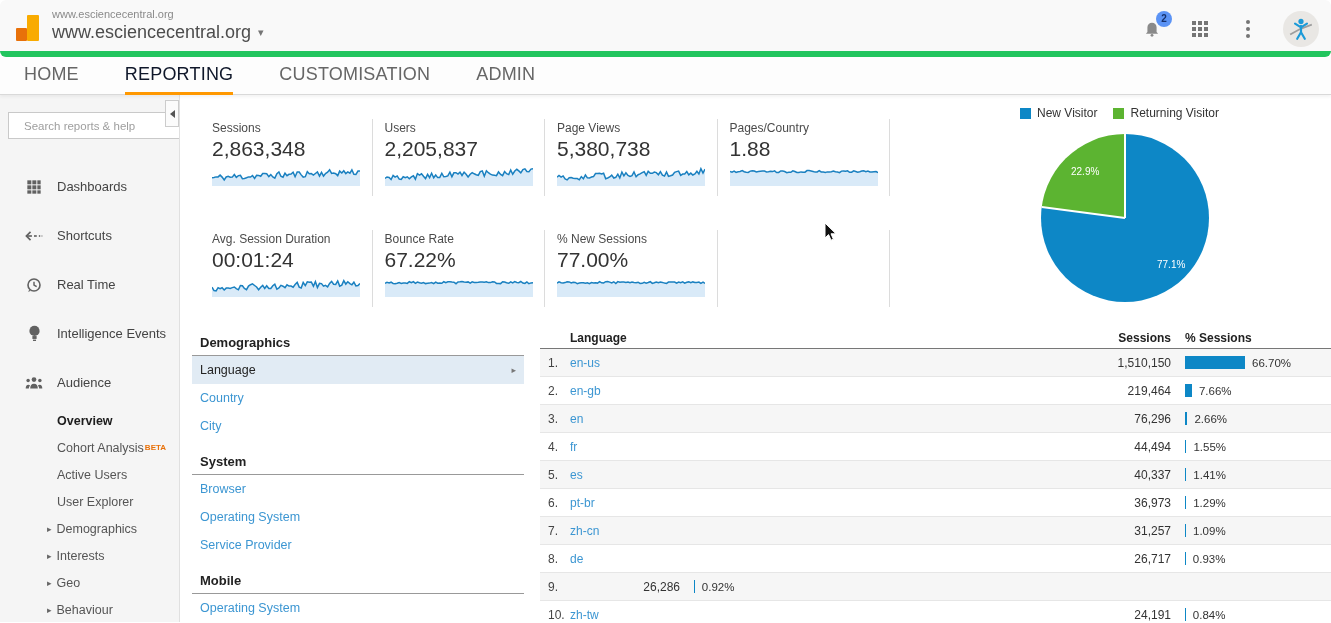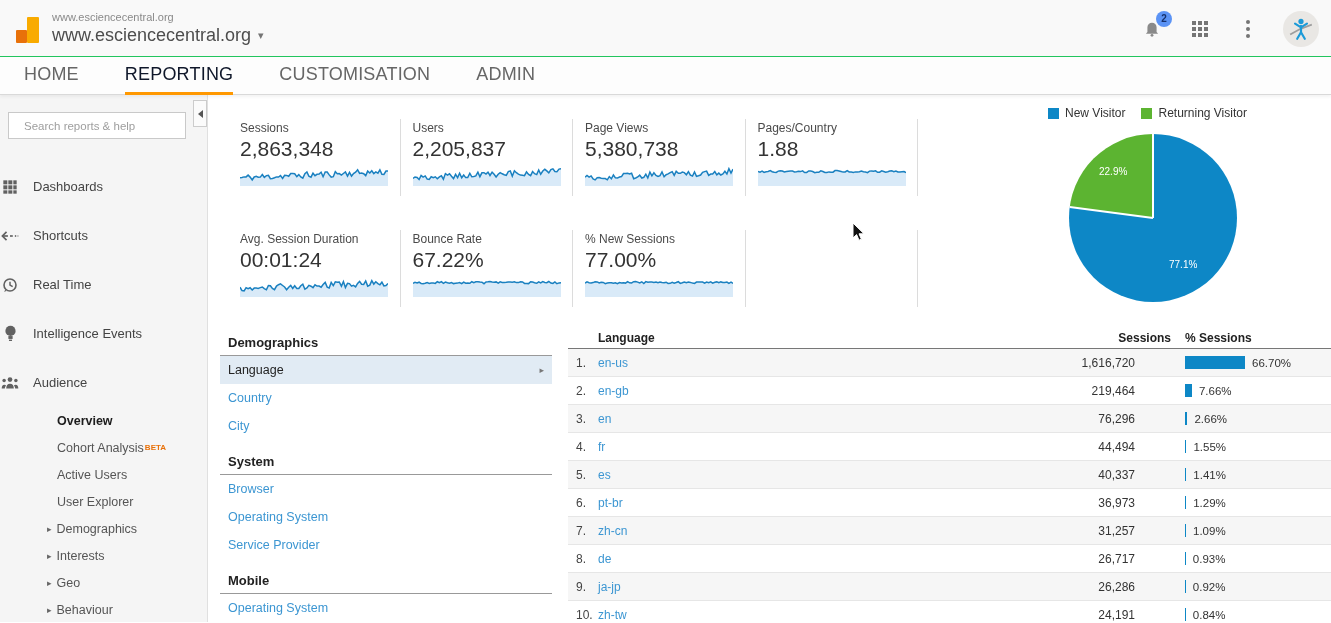--- a/index.html
+++ b/index.html
@@ -1,21 +1,21 @@
 <!DOCTYPE html>
 <html><head>
 <meta charset="utf-8">
 <style>
   * { margin:0; padding:0; box-sizing:border-box; }
   html,body { width:1331px; height:623px; overflow:hidden; background:#fff;
     font-family:"Liberation Sans", sans-serif; -webkit-font-smoothing:antialiased; }
 
   
-  .app-header { height:57px; background:#f9f9f9; border-bottom:1px solid #22c55e;
-    display:flex; align-items:center; position:relative; }
+  .app-header { height:57px; background:#f9f9f9; border-bottom:6px solid #22c55e;
+    display:flex; align-items:center; position:relative;border-radius:6px; }
   .ga-logo { width:30px; height:30px; margin:4px 8px 0 14px; position:relative; }
   .ga-logo .bar-s { position:absolute; left:2px; bottom:2px; width:11px; height:13px; background:#e8710a; border-radius:1px;}
   .ga-logo .bar-t { position:absolute; left:13px; bottom:2px; width:12px; height:26px; background:#f9ab00; border-radius:1px;}
   .prop-block { display:flex; flex-direction:column; }
   .acct-small { font-size:11px; color:#8a8a8a; margin-bottom:2px; }
   .prop-row { display:flex; align-items:center; cursor:pointer; }
   .prop-title { font-size:18px; color:#4d4d4d; }
   .caret { font-size:11px; color:#757575; margin-left:7px; }
   .header-actions { position:absolute; right:12px; top:0; height:57px; display:flex; align-items:center; gap:22px; }
   .icon-btn { position:relative; width:26px; height:26px; display:flex; align-items:center; justify-content:center; cursor:pointer; }
@@ -29,31 +29,31 @@
 
   
   .app-nav { height:38px; background:#fdfdfd; border-bottom:1px solid #d9d9d9; display:flex; padding-left:24px;
     box-shadow:0 2px 3px rgba(0,0,0,0.05); position:relative; z-index:2;}
   .nav-tab { margin-right:46px; font-size:18px; color:#666; line-height:35px; height:38px;
     border-bottom:3px solid transparent; cursor:pointer; letter-spacing:.2px; }
   .nav-tab.active { color:#0f172a; border-bottom-color:#ff9800; }
 
   
   .layout { display:flex; height:527px; }
-  .sidebar { width:208px; background:#f5f5f5; border-right:1px solid #e0e0e0; position:relative; flex:none; overflow:hidden;}
+  .sidebar { width:180px; background:#f5f5f5; border-right:1px solid #e0e0e0; position:relative; flex:none; overflow:hidden;}
   .collapse-tab { position:absolute; right:0px; top:5px; width:14px; height:27px; background:#fbfbfb;
     border:1px solid #ccc; display:flex; align-items:center; justify-content:center; cursor:pointer; }
   .collapse-arrow { width:0; height:0; border-top:4px solid transparent; border-bottom:4px solid transparent; border-right:5px solid #555; }
   .search-box { margin:17px 0 0 8px; width:178px; height:27px; background:#fff; border:1px solid #c9c9c9;
     display:flex; align-items:center; padding:0 8px; }
   .search-box input { border:none; outline:none; flex:1; font-size:11.5px; color:#444; margin-left:7px; background:transparent;
     font-family:"Liberation Sans", sans-serif;}
   .search-box input::placeholder { color:#9e9e9e; }
   .side-list { margin-top:23px; }
-  .side-item { height:49px; display:flex; align-items:center; font-size:13px; color:#444; cursor:pointer; }
+  .side-item { height:49px; display:flex; align-items:center; padding-left:24px; font-size:13px; color:#444; cursor:pointer; }
   .side-item .ic { width:20px; margin-right:13px; display:flex; justify-content:center; }
   .aud-list { }
   .aud-item { height:27px; display:flex; align-items:center; padding-left:57px; font-size:12.5px; color:#555; cursor:pointer; }
   .aud-item.active { font-weight:bold; color:#1d1d1d; }
   .aud-item.expandable { padding-left:47px; }
   .aud-item .tri { color:#666; font-size:9px; margin-right:5px; }
   .beta { color:#e8710a; font-size:8px; font-weight:bold; vertical-align:super; margin-left:1px; }
 
   
   .main { flex:1; background:#fff; position:relative; overflow:hidden; }
@@ -67,21 +67,21 @@
   .spark { display:block; }
 
   
   .legend { position:absolute; left:840px; top:11px; display:flex; gap:16px; }
   .legend-item { display:flex; align-items:center; font-size:12px; color:#333; }
   .legend-swatch { width:11px; height:11px; margin-right:6px; display:inline-block; }
   .pie { position:absolute; left:861px; top:39px; width:168px; height:168px; border-radius:50%; }
   .pie-line { position:absolute; left:83px; top:0; width:2px; height:84px; background:#fff; transform-origin:50% 100%; }
   .pie-label { position:absolute; color:#fff; font-size:10px;text-align:center; }
   .pie-label.small { left:30px; top:32px; }
-  .pie-label.big { left:100px; top:125px; }
+  .pie-label.big { left:116px; top:125px; }
 
   
   .report-menu { position:absolute; left:12px; top:236px; width:332px; }
   .menu-section-title { font-size:13px; font-weight:bold; color:#222; padding:4px 8px 5px 8px; border-bottom:1px solid #999; }
   .menu-section-title.gap { margin-top:10px; }
   .menu-item { height:28px; line-height:28px; padding:0 8px; font-size:12.5px; cursor:pointer; display:flex; align-items:center;}
   .menu-item.link { color:#3c96d2; }
   .menu-item.selected { background:#e1ebf4; color:#222; }
   .menu-item .flex { flex:1; }
   .menu-item .tri { color:#777; font-size:9px; }
@@ -91,21 +91,21 @@
   .lt-header { display:flex; align-items:center; height:18px; font-size:12px; font-weight:bold; color:#222;
     border-bottom:1px solid #777; padding-bottom:4px;}
   .lt-header .col-lang { margin-left:30px; flex:1; }
   .lt-header .col-sess { width:86px; text-align:right; }
   .lt-header .col-pct  { width:160px; padding-left:14px; }
   .lt-row { display:flex; align-items:center; height:28px; border-bottom:1px solid #e6e6e6; font-size:12px; }
   .lt-row:nth-child(odd) { background:#f6f6f6; }
   .lt-row .rank { width:22px; margin-left:8px; color:#444; }
   .lt-row .lang { flex:1; color:#3c96d2; cursor:pointer; }
   .lt-row .sess { width:110px; text-align:right; color:#333; }
-  .lt-row .pctzone { width:160px; display:flex; align-items:center; padding-left:14px;margin-left:36px; }
+  .lt-row .pctzone { width:160px; display:flex; align-items:center; padding-left:14px; }
   .lt-row .bar { height:13px; background:#0d87c6; flex:none; }
   .lt-row .pctlabel { margin-left:7px; color:#333; font-size:11.5px; }
 
   .cursor { position:absolute; left:644px; top:128px; z-index:9; pointer-events:none; }
 </style>
 </head>
 <body>
 
 <div class="app-header">
   <div class="ga-logo">
@@ -419,21 +419,21 @@
     <div class="lang-table">
       <div class="lt-header">
         <span class="col-lang">Language</span>
         <span class="col-sess">Sessions</span>
         <span class="col-pct">% Sessions</span>
       </div>
       <div id="ltBody">
           <div class="lt-row">
       <span class="rank">1.</span>
       <span class="lang">en-us</span>
-      <span class="sess">1,616,720</span>
+      <span class="sess">1,510,150</span>
       <span class="pctzone">
         <span class="bar" style="width: 60px;"></span>
         <span class="pctlabel">66.70%</span>
       </span>
     </div>
           <div class="lt-row">
       <span class="rank">2.</span>
       <span class="lang">en-gb</span>
       <span class="sess">219,464</span>
       <span class="pctzone">
@@ -490,21 +490,20 @@
       <span class="rank">8.</span>
       <span class="lang">de</span>
       <span class="sess">26,717</span>
       <span class="pctzone">
         <span class="bar" style="width: 0.8px;"></span>
         <span class="pctlabel">0.93%</span>
       </span>
     </div>
           <div class="lt-row">
       <span class="rank">9.</span>
-      <span class="lang">ja-jp</span>
       <span class="sess">26,286</span>
       <span class="pctzone">
         <span class="bar" style="width: 0.8px;"></span>
         <span class="pctlabel">0.92%</span>
       </span>
     </div>
           <div class="lt-row">
       <span class="rank">10.</span>
       <span class="lang">zh-tw</span>
       <span class="sess">24,191</span>

